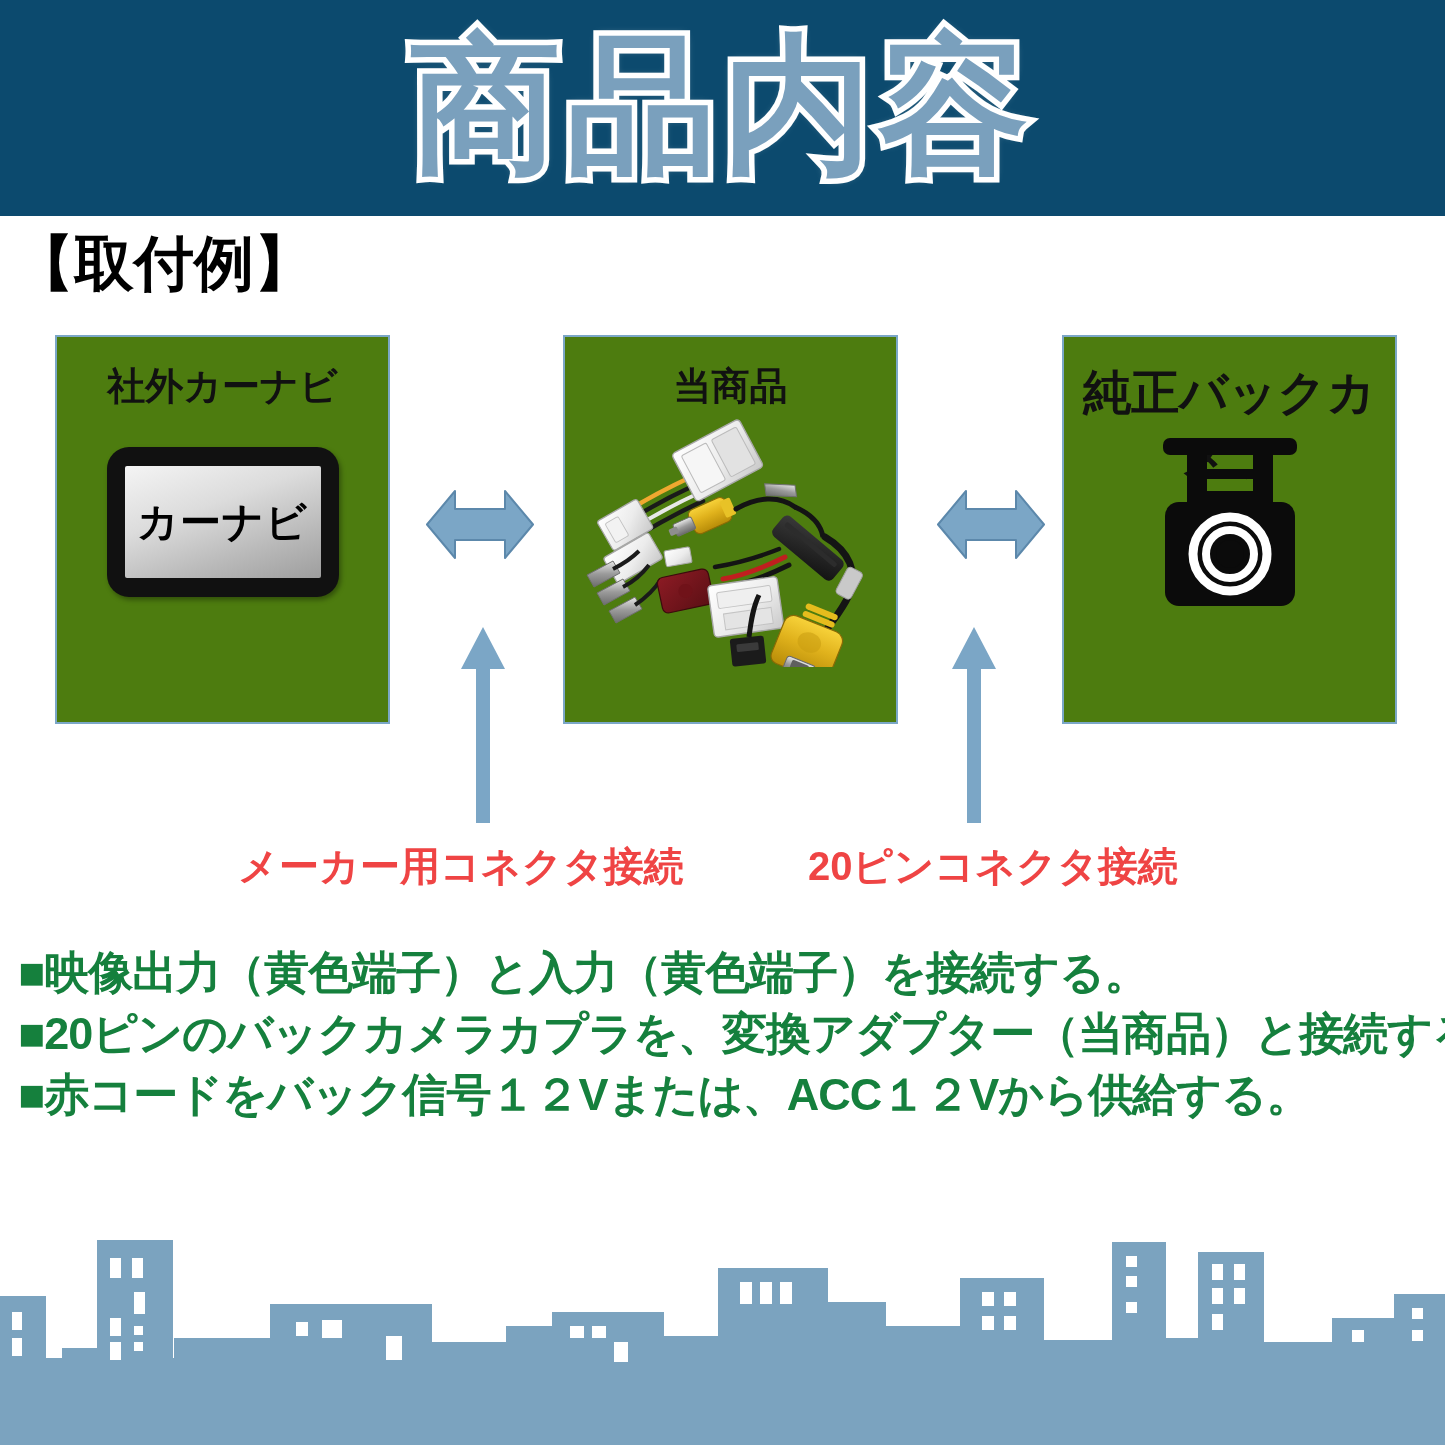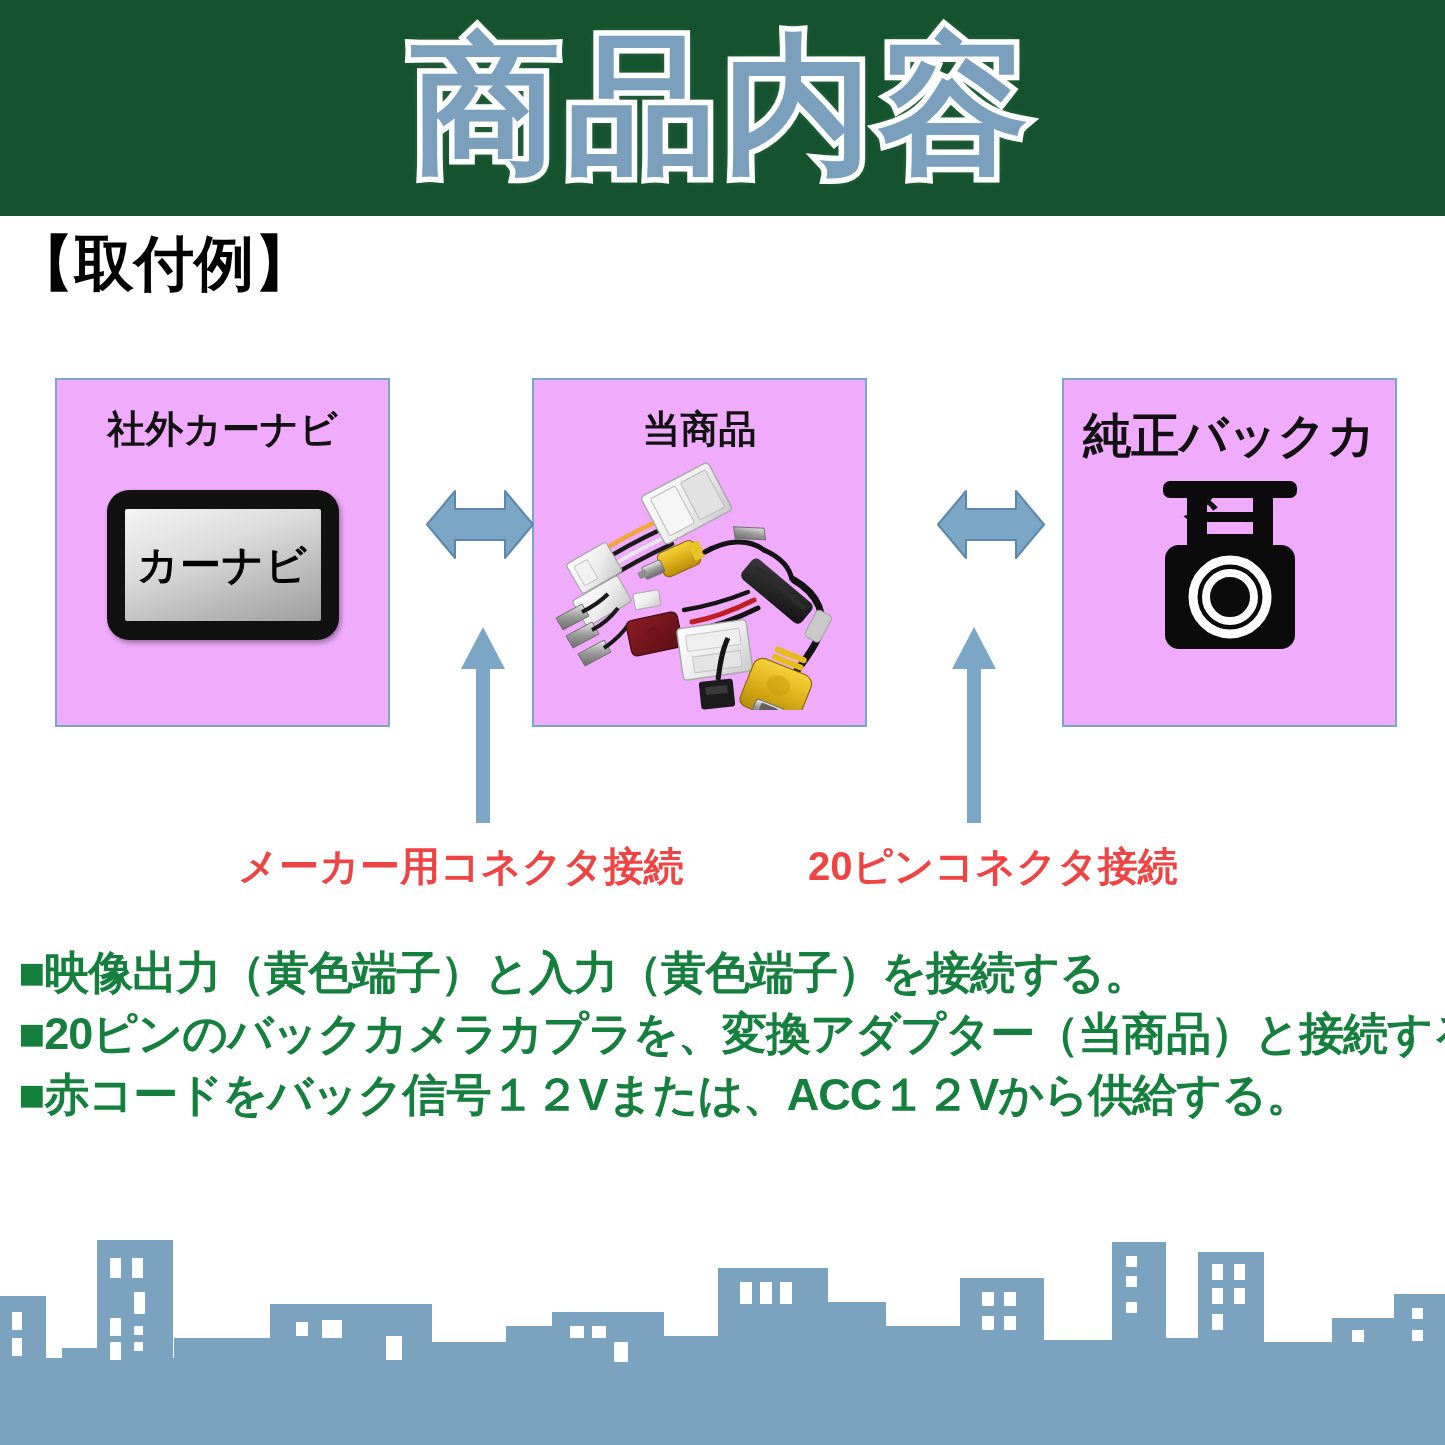--- a/index.html
+++ b/index.html
@@ -7,21 +7,21 @@
     width:1445px;height:1445px;
     background:#ffffff;
     font-family:"Liberation Sans","DejaVu Sans",sans-serif;
     overflow:hidden;
     position:relative;
   }
 
   
   .header-band{
     position:absolute;left:0;top:0;width:1445px;height:216px;
-    background:#14532d;
+    background:#0c4a6e;
     display:flex;align-items:center;justify-content:center;
   }
   .header-title{
     font-size:150px;
     font-weight:700;
     letter-spacing:6px;
     color:#7aa0bd;
     -webkit-text-stroke:11px #ffffff;
     paint-order:stroke fill;
     line-height:1;
@@ -34,28 +34,27 @@
     position:absolute;left:14px;top:226px;
     font-size:60px;font-weight:700;color:#000;
     letter-spacing:0px;line-height:1;margin-top:8px;
   }
 
   
   .diagram{position:absolute;left:0;top:335px;width:1445px;height:500px;}
 
   .panel{
     position:absolute;top:0;
-    width:335px;height:349px;
+    width:335px;height:389px;
     border:2px solid #7ba7c7;
-    background:#f0abfc;
+    background:#4d7c0f;
     box-sizing:border-box;
-    margin-top:43px;
   }
   #panel-nav{left:55px;}
-  #panel-product{left:532px;}
+  #panel-product{left:563px;}
   #panel-camera{left:1062px;}
 
   .panel-title{
     position:absolute;left:0;right:0;top:24px;
     text-align:center;
     font-size:38px;font-weight:700;color:#111;
     letter-spacing:0px;
   }
   #panel-camera .panel-title{font-size:48px;text-align:center;}
 

